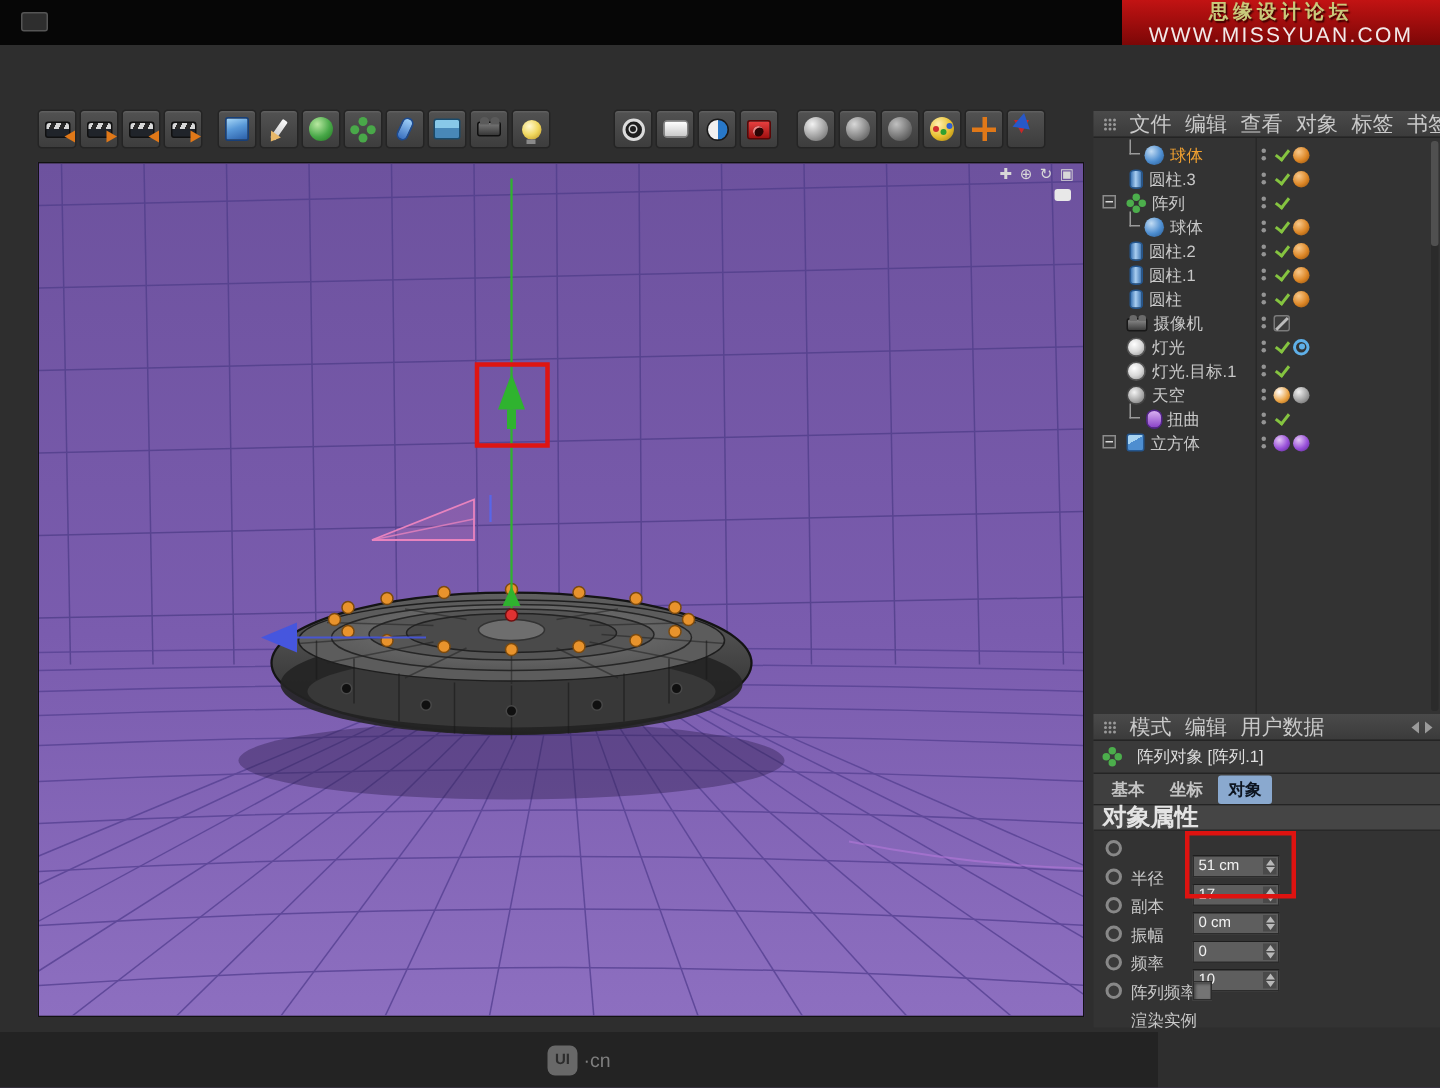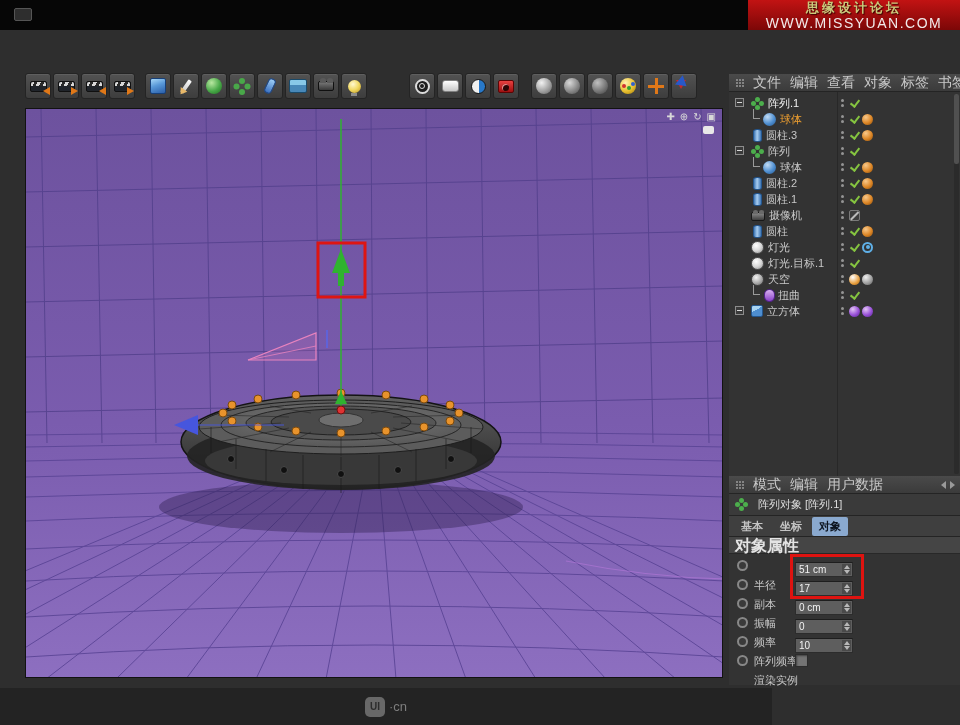--- a/index.html
+++ b/index.html
@@ -109,21 +109,21 @@
 
   .am-title{height:22px;display:flex;align-items:center;padding-left:6px;gap:6px;background:#3a3a3a;border-bottom:1px solid #242424;font-size:11px;color:#dedede;}
   .am-tabs{height:21px;display:flex;align-items:center;gap:3px;padding-left:5px;background:#3f3f3f;border-bottom:1px solid #242424;font-weight:bold;}
   .tab{font-size:11px;color:#c4c4c4;padding:2px 7px;border-radius:2px;}
   .tab.active{background:#8aa9cf;color:#0d1520;}
   .am-section{height:17px;line-height:17px;padding-left:6px;font-size:16px;font-weight:bold;color:#e4e4e4;background:#454545;border-bottom:1px solid #282828;}
   .am-fields{position:relative;padding-top:2px;}
   .field{height:19px;display:flex;align-items:center;padding-left:8px;font-size:11px;color:#c8c8c8;position:relative;}
   .bullet{width:11px;height:11px;border-radius:50%;border:2px solid #888;background:#3a3a3a;margin-right:6px;flex:none;}
   .f-label{white-space:nowrap;margin-top:40px;}
-  .f-input{position:absolute;left:66px;top:6px;width:58px;height:15px;background:#5e5e5e;border:1px solid #2c2c2c;border-top-color:#1e1e1e;color:#f2f2f2;font-size:10px;display:flex;align-items:center;padding-left:3px;}
+  .f-input{position:absolute;left:66px;top:14px;width:58px;height:15px;background:#5e5e5e;border:1px solid #2c2c2c;border-top-color:#1e1e1e;color:#f2f2f2;font-size:10px;display:flex;align-items:center;padding-left:3px;}
   .spin{position:absolute;right:1px;top:1px;bottom:1px;width:9px;background:#4a4a4a;display:flex;flex-direction:column;align-items:center;justify-content:center;gap:1px;}
   .spin::before{content:"";width:0;height:0;border:3px solid transparent;border-bottom:4px solid #b8b8b8;display:block;}
   .spin::after{content:"";width:0;height:0;border:3px solid transparent;border-top:4px solid #b8b8b8;display:block;}
   .f-check{position:absolute;left:66px;top:3px;width:13px;height:13px;background:#747474;border:1px solid #2c2c2c;box-shadow:inset 1px 1px 2px rgba(0,0,0,.45);}
   .ann-fields{position:absolute;left:61px;top:0;width:74px;height:45px;border:3px solid #de1310;z-index:3;pointer-events:none;}
 
   
   .footer{position:absolute;left:0;top:688px;width:772px;height:37px;background:#232323;display:flex;align-items:center;justify-content:center;gap:4px;}
   .logo-box{width:20px;height:20px;border-radius:5px;background:#686868;color:#2c2c2c;font-size:10px;font-weight:bold;display:flex;align-items:center;justify-content:center;}
   .logo-suffix{font-size:13px;color:#7e7e7e;}
@@ -389,32 +389,20 @@
       <span class="mi">编辑</span>
       <span class="mi">查看</span>
       <span class="mi">对象</span>
       <span class="mi">标签</span>
       <span class="mi">书签</span>
     </div>
 
     <div class="om-list">
       <div class="om-divider"></div>
 
-      <div class="om-row">
-        <span class="twirl"></span>
-        <span class="oi oi-array"></span>
-        <span class="om-label lbl-top">阵列.1</span>
-        <span class="om-right">
-            <span class="vis">
-              <i></i>
-              <i></i>
-            </span>
-            <span class="tag tag-check"></span>
-          </span>
-      </div>
 
       <div class="om-row child">
         <span class="elbow"></span>
         <span class="oi oi-sphere"></span>
         <span class="om-label lbl-sel">球体</span>
         <span class="om-right">
             <span class="vis">
               <i></i>
               <i></i>
             </span>
@@ -483,41 +471,41 @@
             <span class="vis">
               <i></i>
               <i></i>
             </span>
             <span class="tag tag-check"></span>
             <span class="tag tag-phong"></span>
           </span>
       </div>
 
       <div class="om-row">
+        <span class="oi oi-cylinder"></span>
+        <span class="om-label">圆柱</span>
+        <span class="om-right">
+            <span class="vis">
+              <i></i>
+              <i></i>
+            </span>
+            <span class="tag tag-check"></span>
+            <span class="tag tag-phong"></span>
+          </span>
+      </div>
+
+      <div class="om-row">
         <span class="oi oi-camera"></span>
         <span class="om-label">摄像机</span>
         <span class="om-right">
             <span class="vis">
               <i></i>
               <i></i>
             </span>
             <span class="tag tag-display"></span>
-          </span>
-      </div>
-
-      <div class="om-row">
-        <span class="oi oi-cylinder"></span>
-        <span class="om-label">圆柱</span>
-        <span class="om-right">
-            <span class="vis">
-              <i></i>
-              <i></i>
-            </span>
-            <span class="tag tag-check"></span>
-            <span class="tag tag-phong"></span>
           </span>
       </div>
 
       <div class="om-row">
         <span class="oi oi-light"></span>
         <span class="om-label">灯光</span>
         <span class="om-right">
             <span class="vis">
               <i></i>
               <i></i>

